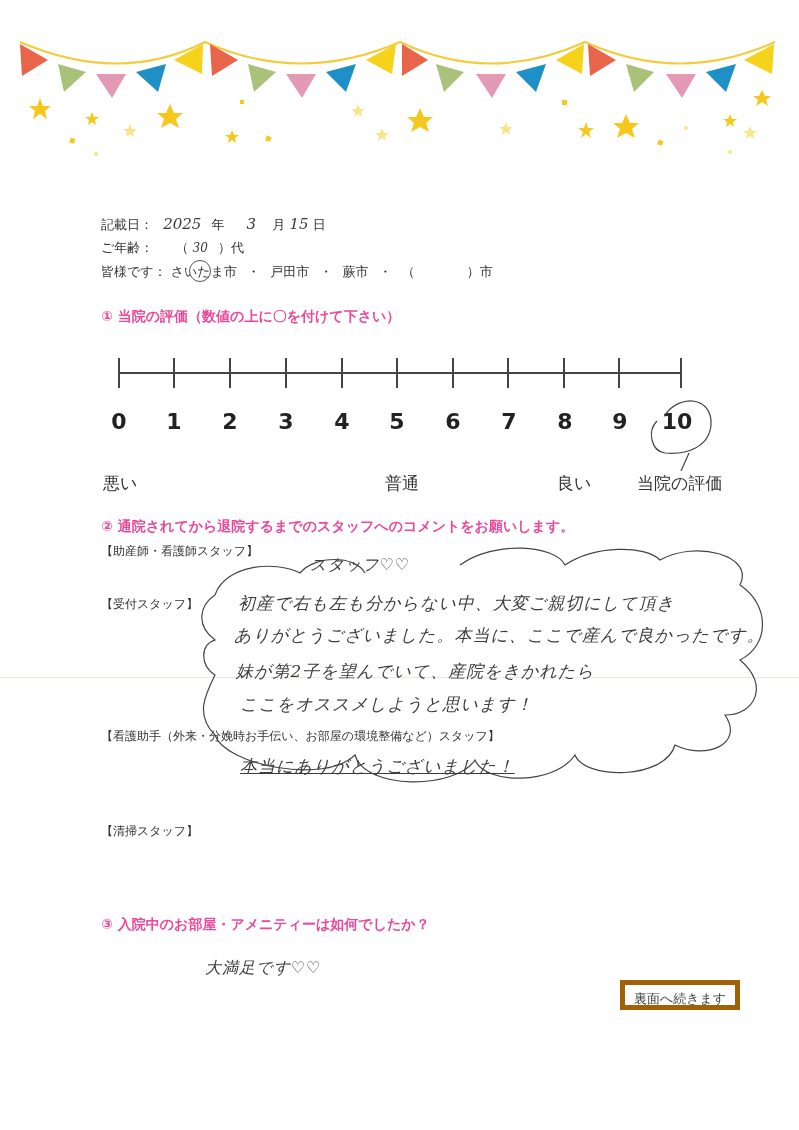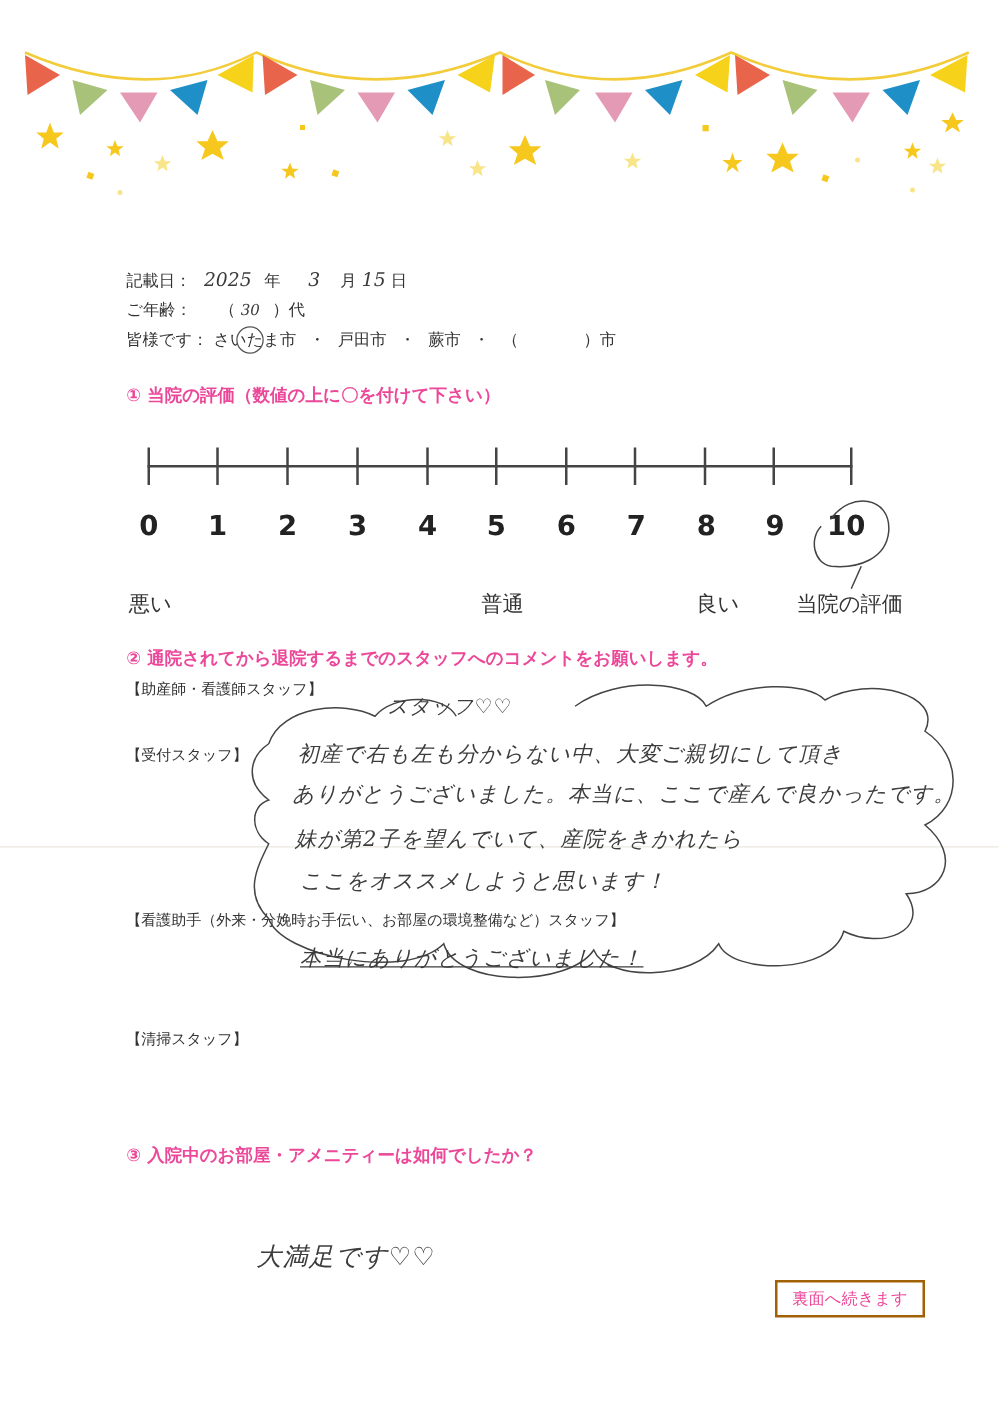--- a/index.html
+++ b/index.html
@@ -10,21 +10,21 @@
     .field-row { position: absolute; left: 101px; font-size: 13px; color: #333; white-space: nowrap; }
     .hand { font-family: "DejaVu Serif", serif; font-style: italic; color: #3a3a3a; }
     .section-title { position: absolute; left: 101px; font-size: 14px; font-weight: bold; color: #ec4899; white-space: nowrap; }
     .scale { position: absolute; left: 118px; top: 358px; width: 564px; height: 30px; }
     .scale-line { position: absolute; left: 0; top: 14px; width: 564px; height: 2px; background: #444; }
     .tick { position: absolute; top: 0; width: 2px; height: 30px; background: #444; }
     .num { position: absolute; top: 409px; font-size: 22px; font-weight: bold; color: #222; transform: translateX(-50%); }
     .scale-label { position: absolute; top: 472px; font-size: 17px; color: #333; white-space: nowrap; }
     .staff-label { position: absolute; left: 101px; font-size: 12px; color: #333; white-space: nowrap; }
     .hand-line { position: absolute; font-family: "DejaVu Serif", serif; font-style: italic; font-size: 17px; color: #3c3c3c; white-space: nowrap; letter-spacing: 1px; }
-    .continue-box { position: absolute; left: 620px; top: 1024px; width: 120px; height: 30px; border: 2px solid #a16207; box-sizing: border-box; font-size: 13px; text-align: center; line-height: 28px; color: #ec4899; }
+    .continue-box { position: absolute; left: 620px; top: 980px; width: 120px; height: 30px; border: 5px solid #a16207; box-sizing: border-box; font-size: 13px; text-align: center; line-height: 28px; color: #404040; }
   </style>
 </head>
 <body>
 
 <svg class="banner" viewBox="0 0 799 130" width="799" height="130">
   <g fill="none" stroke="#f2cc3a" stroke-width="2">
     <path d="M20,12 Q120,55 205,12 Q300,55 400,12 Q490,55 585,12 Q680,55 775,12"></path>
   </g>
 
   <polygon points="20,14 48,30 22,46" fill="#e8644a"></polygon>
@@ -166,15 +166,15 @@
 </svg>
 
 <div class="hand-line" style="left:310px;top:555px;font-size:16px;">スタッフ♡♡</div>
 <div class="hand-line" style="left:238px;top:592px;">初産で右も左も分からない中、大変ご親切にして頂き</div>
 <div class="hand-line" style="left:234px;top:624px;">ありがとうございました。本当に、ここで産んで良かったです。</div>
 <div class="hand-line" style="left:236px;top:660px;">妹が第2子を望んでいて、産院をきかれたら</div>
 <div class="hand-line" style="left:240px;top:693px;">ここをオススメしようと思います！</div>
 <div class="hand-line" style="left:240px;top:755px;text-decoration:underline;">本当にありがとうございました！</div>
 
 <div class="section-title" style="top:916px;">③  入院中のお部屋・アメニティーは如何でしたか？</div>
-<div class="hand-line" style="left:205px;top:992px;font-size:20px;">大満足です♡♡</div>
+<div class="hand-line" style="left:205px;top:958px;font-size:16px;">大満足です♡♡</div>
 
 <div class="continue-box">裏面へ続きます</div>
 
 </body></html>

